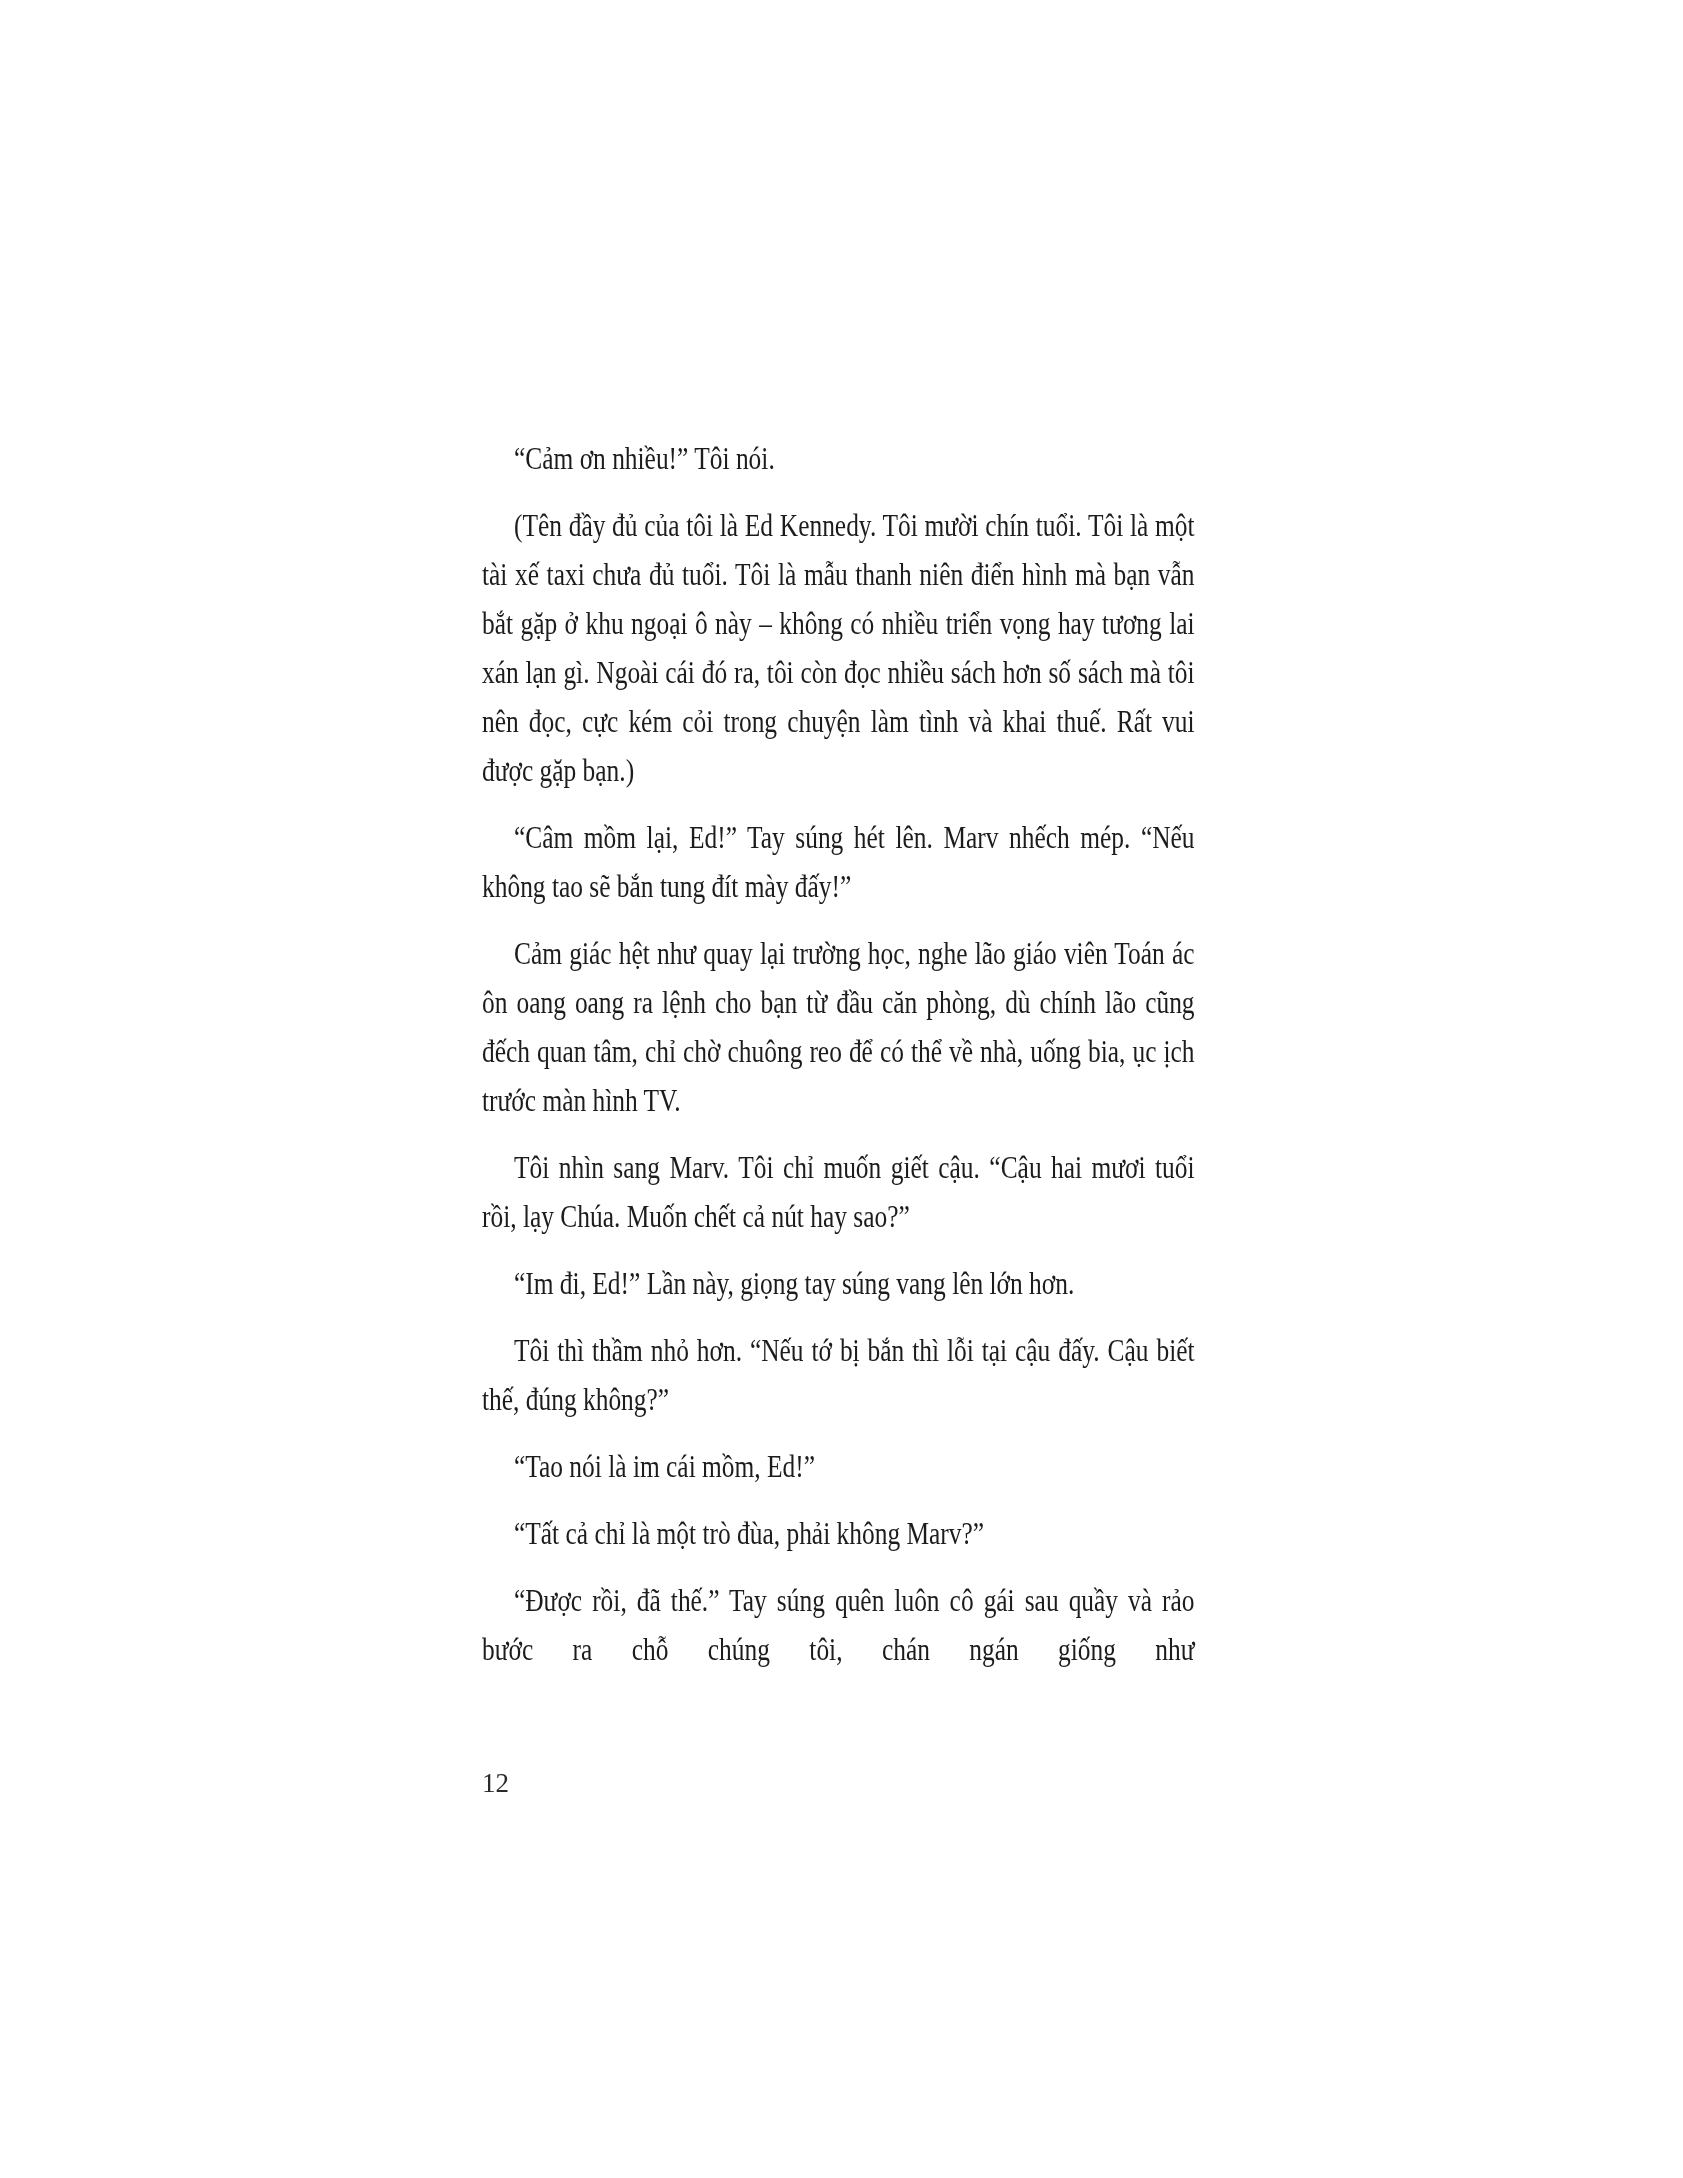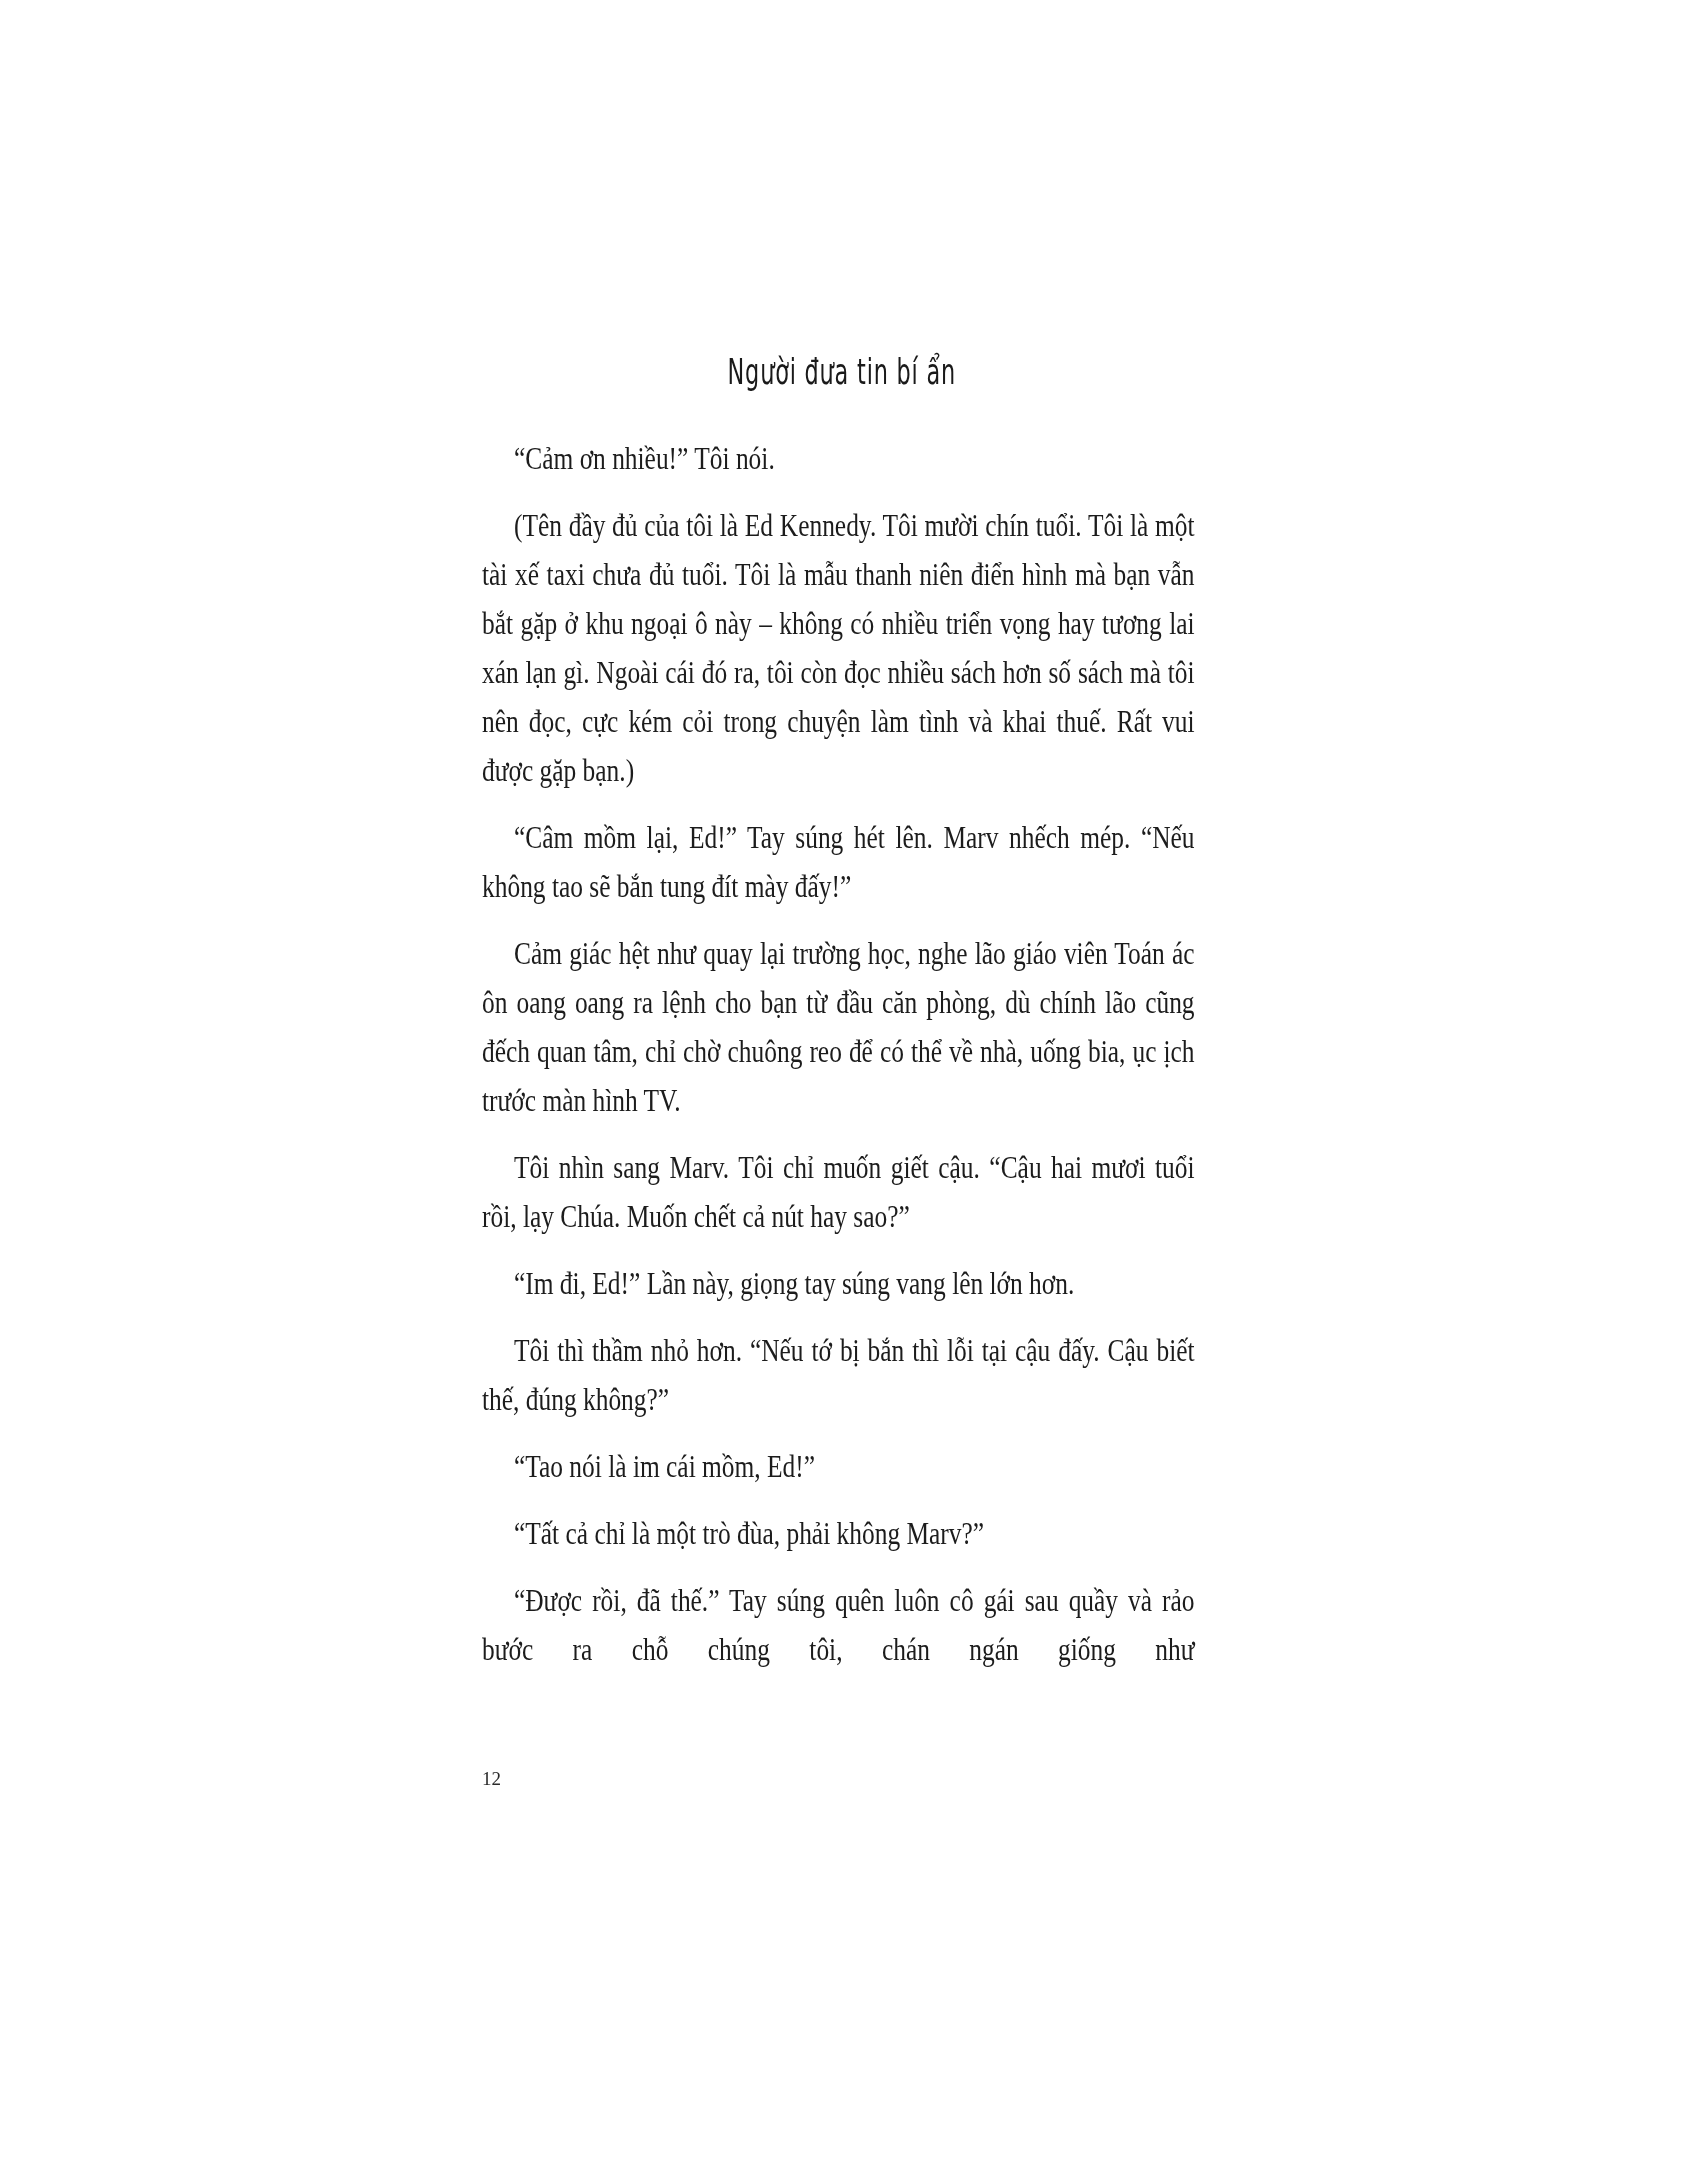--- a/index.html
+++ b/index.html
@@ -53,32 +53,29 @@
   }
   
   .body-text p:last-child {
     text-align-last: justify;
   }
   .page-number {
     position: absolute;
     top: 1768px;
     left: 482px;
     font-family: "Liberation Serif", serif;
-    font-size: 19px;
+    font-size: 27px;
     color: #2a2a2a;
   }
 </style>
 </head>
 <body>
 
 <div class="book-page">
 
-  <div class="running-header">
-    <span class="header-text">Người đưa tin bí ẩn</span>
-  </div>
 
   <div class="body-text">
       <p>“Cảm ơn nhiều!” Tôi nói.</p>
       <p>(Tên đầy đủ của tôi là Ed Kennedy. Tôi mười chín tuổi. Tôi là một tài xế taxi chưa đủ tuổi. Tôi là mẫu thanh niên điển hình mà bạn vẫn bắt gặp ở khu ngoại ô này – không có nhiều triển vọng hay tương lai xán lạn gì. Ngoài cái đó ra, tôi còn đọc nhiều sách hơn số sách mà tôi nên đọc, cực kém cỏi trong chuyện làm tình và khai thuế. Rất vui được gặp bạn.)</p>
       <p>“Câm mồm lại, Ed!” Tay súng hét lên. Marv nhếch mép. “Nếu không tao sẽ bắn tung đít mày đấy!”</p>
       <p>Cảm giác hệt như quay lại trường học, nghe lão giáo viên Toán ác ôn oang oang ra lệnh cho bạn từ đầu căn phòng, dù chính lão cũng đếch quan tâm, chỉ chờ chuông reo để có thể về nhà, uống bia, ục ịch trước màn hình TV.</p>
       <p>Tôi nhìn sang Marv. Tôi chỉ muốn giết cậu. “Cậu hai mươi tuổi rồi, lạy Chúa. Muốn chết cả nút hay sao?”</p>
       <p>“Im đi, Ed!” Lần này, giọng tay súng vang lên lớn hơn.</p>
       <p>Tôi thì thầm nhỏ hơn. “Nếu tớ bị bắn thì lỗi tại cậu đấy. Cậu biết thế, đúng không?”</p>
       <p>“Tao nói là im cái mồm, Ed!”</p>

